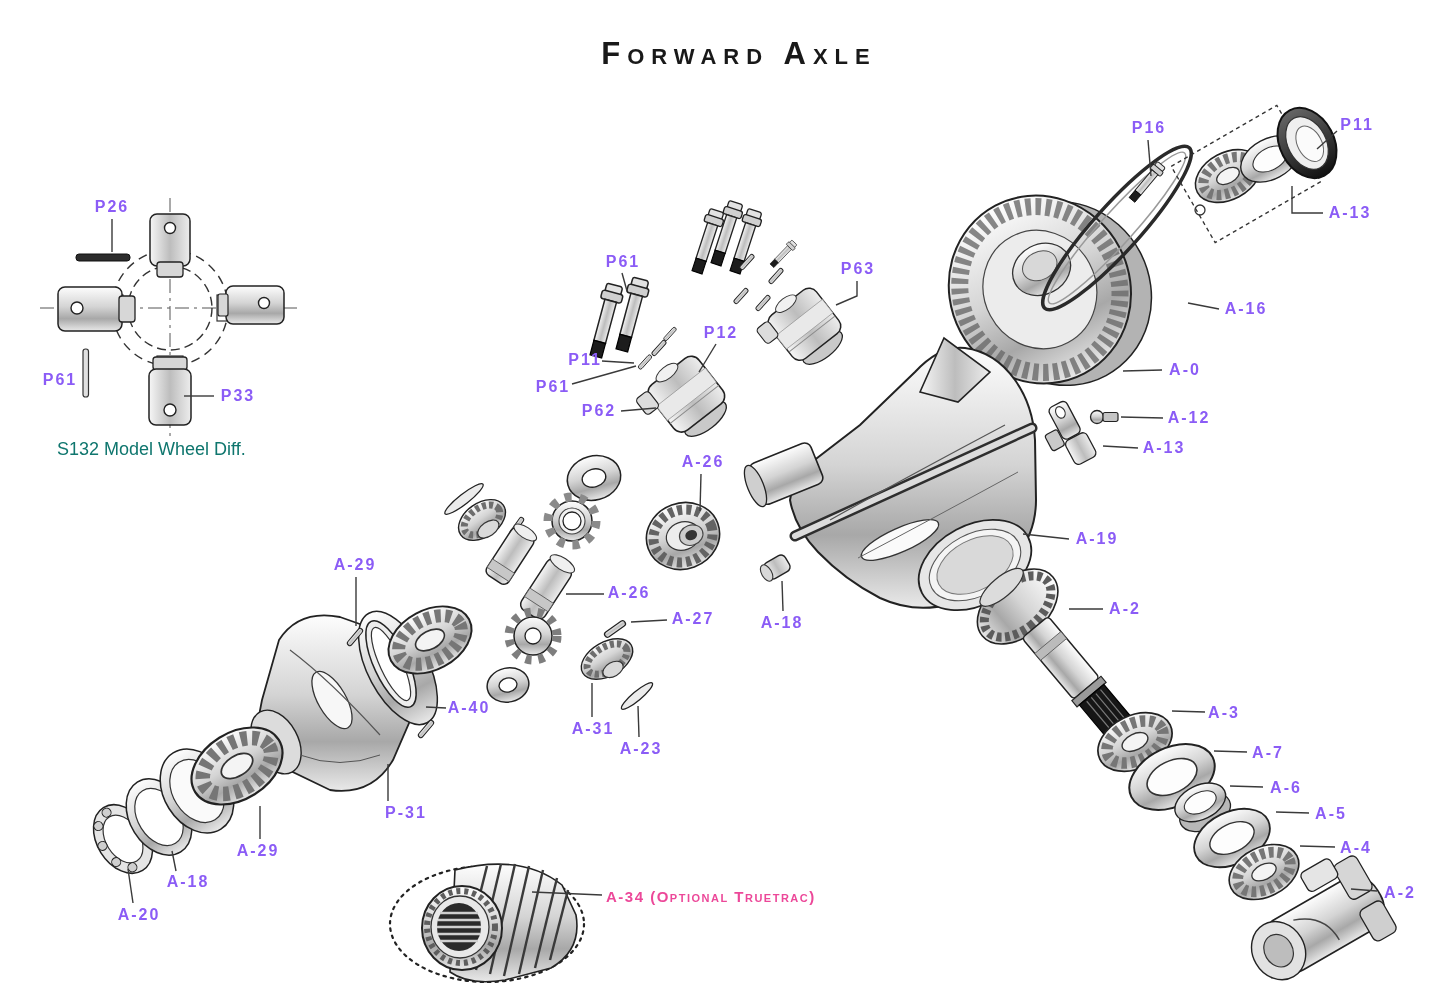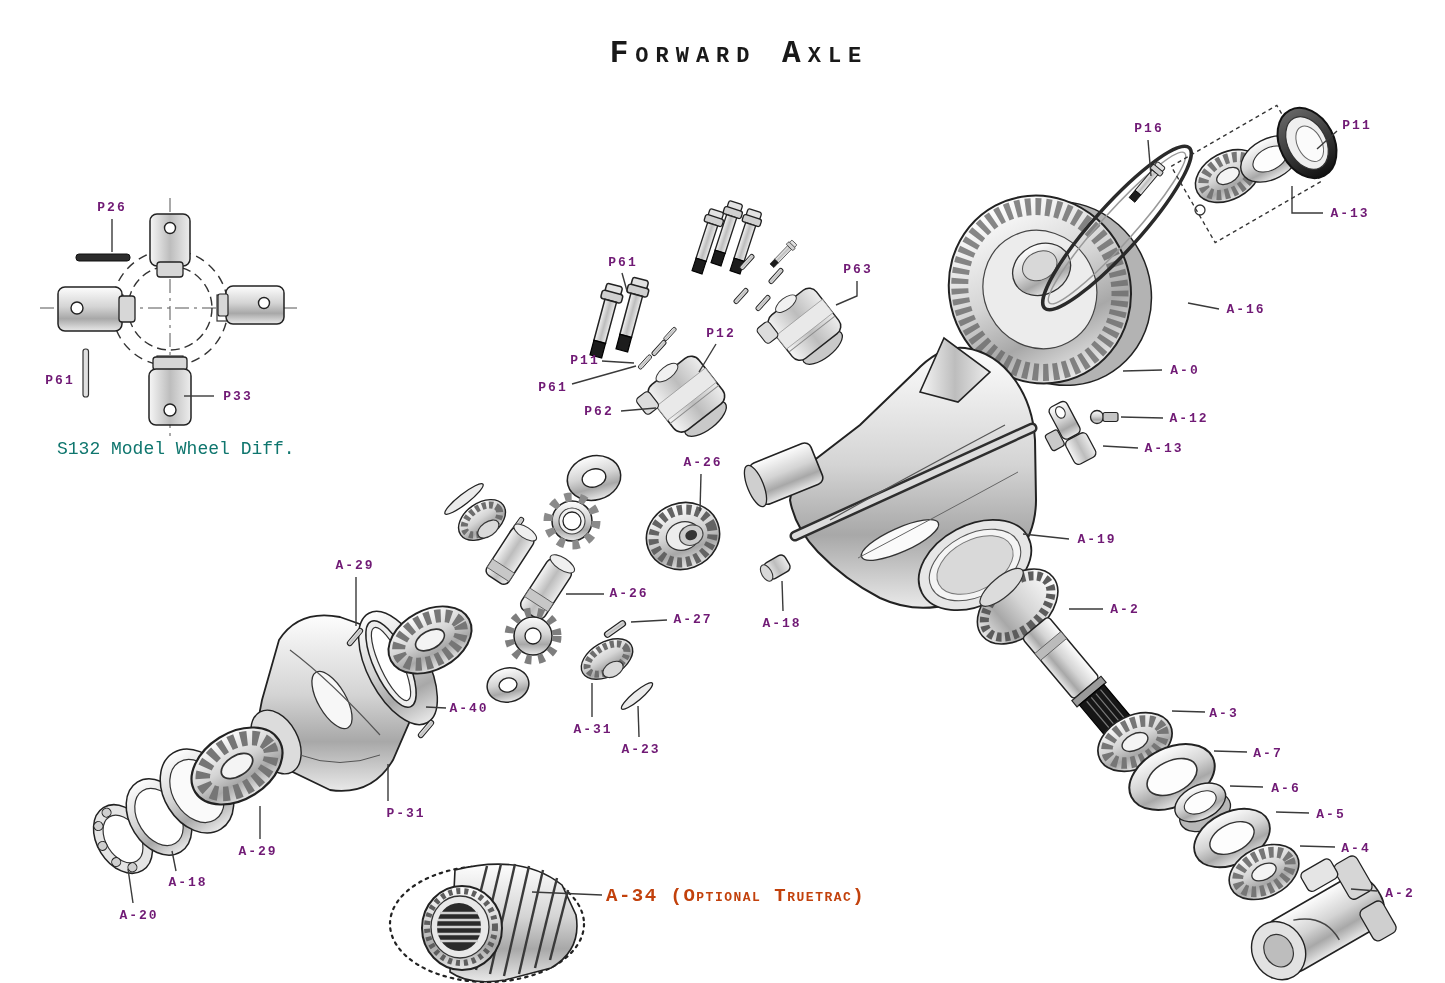--- a/index.html
+++ b/index.html
@@ -1,24 +1,24 @@
 <!DOCTYPE html>
 <html><head>
 <meta charset="utf-8">
 <style>
   html,body{margin:0;padding:0;background:#fff;}
   .stage{position:relative;width:1445px;height:983px;background:#ffffff;overflow:hidden;
-         font-family:Liberation Mono, monospace;}
+         font-family:Liberation Sans, sans-serif;}
   svg.art{position:absolute;left:0;top:0;}
   .title{position:absolute;left:0;top:36px;width:1478px;text-align:center;
          font-size:31px;letter-spacing:7px;font-variant:small-caps;font-weight:600;color:#191919;}
-  .lbl{position:absolute;transform:translate(-50%,-50%);font-size:13px;letter-spacing:2px;
-       color:#701a75;font-weight:600;white-space:nowrap;}
-  .lbl-left{position:absolute;transform:translate(0,-50%);font-size:19px;letter-spacing:1.5px;
-       color:#c2410c;font-weight:600;white-space:nowrap;font-variant:small-caps;}
+  .lbl{position:absolute;transform:translate(-50%,-50%);font-size:16px;letter-spacing:2px;
+       color:#8b5cf6;font-weight:600;white-space:nowrap;}
+  .lbl-left{position:absolute;transform:translate(0,-50%);font-size:15px;letter-spacing:1.5px;
+       color:#ec4899;font-weight:600;white-space:nowrap;font-variant:small-caps;}
   .caption{position:absolute;transform:translate(0,-50%);font-size:18px;color:#0f766e;
        font-weight:400;letter-spacing:0;white-space:nowrap;}
 </style>
 </head>
 <body>
 
 <div class="stage">
 
 <svg class="art" width="1445" height="983" viewBox="0 0 1445 983">
   <defs>

